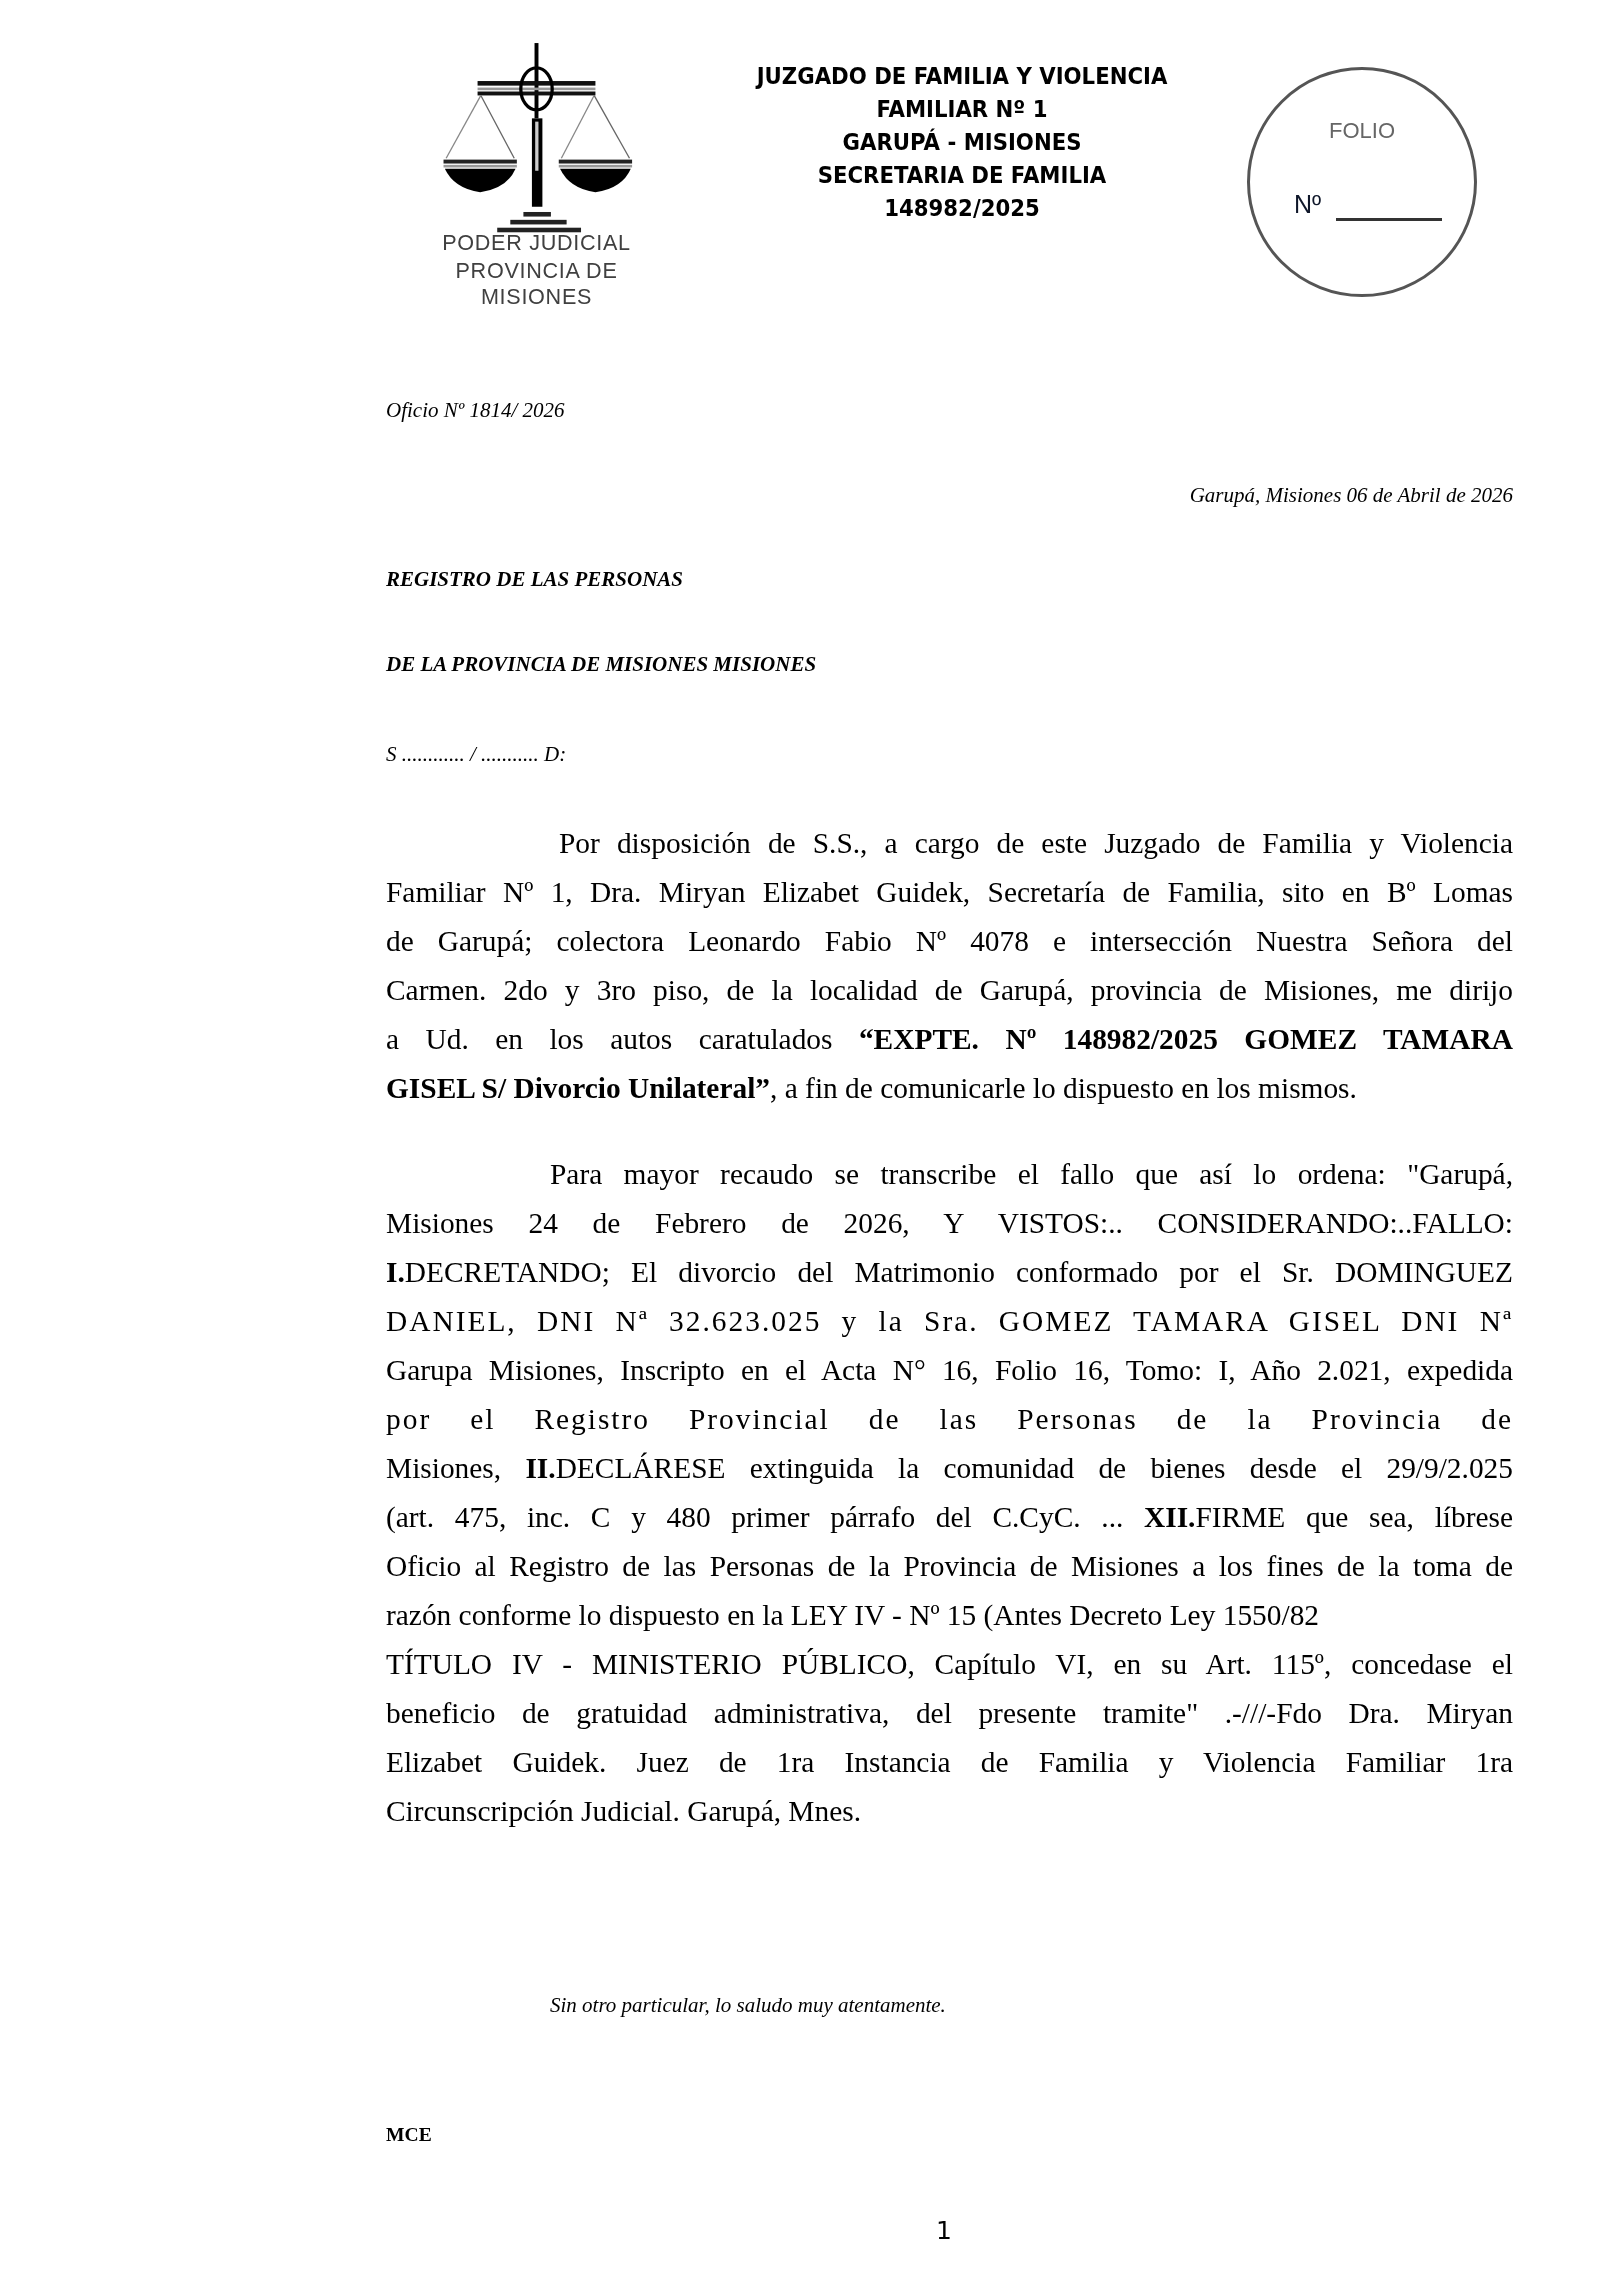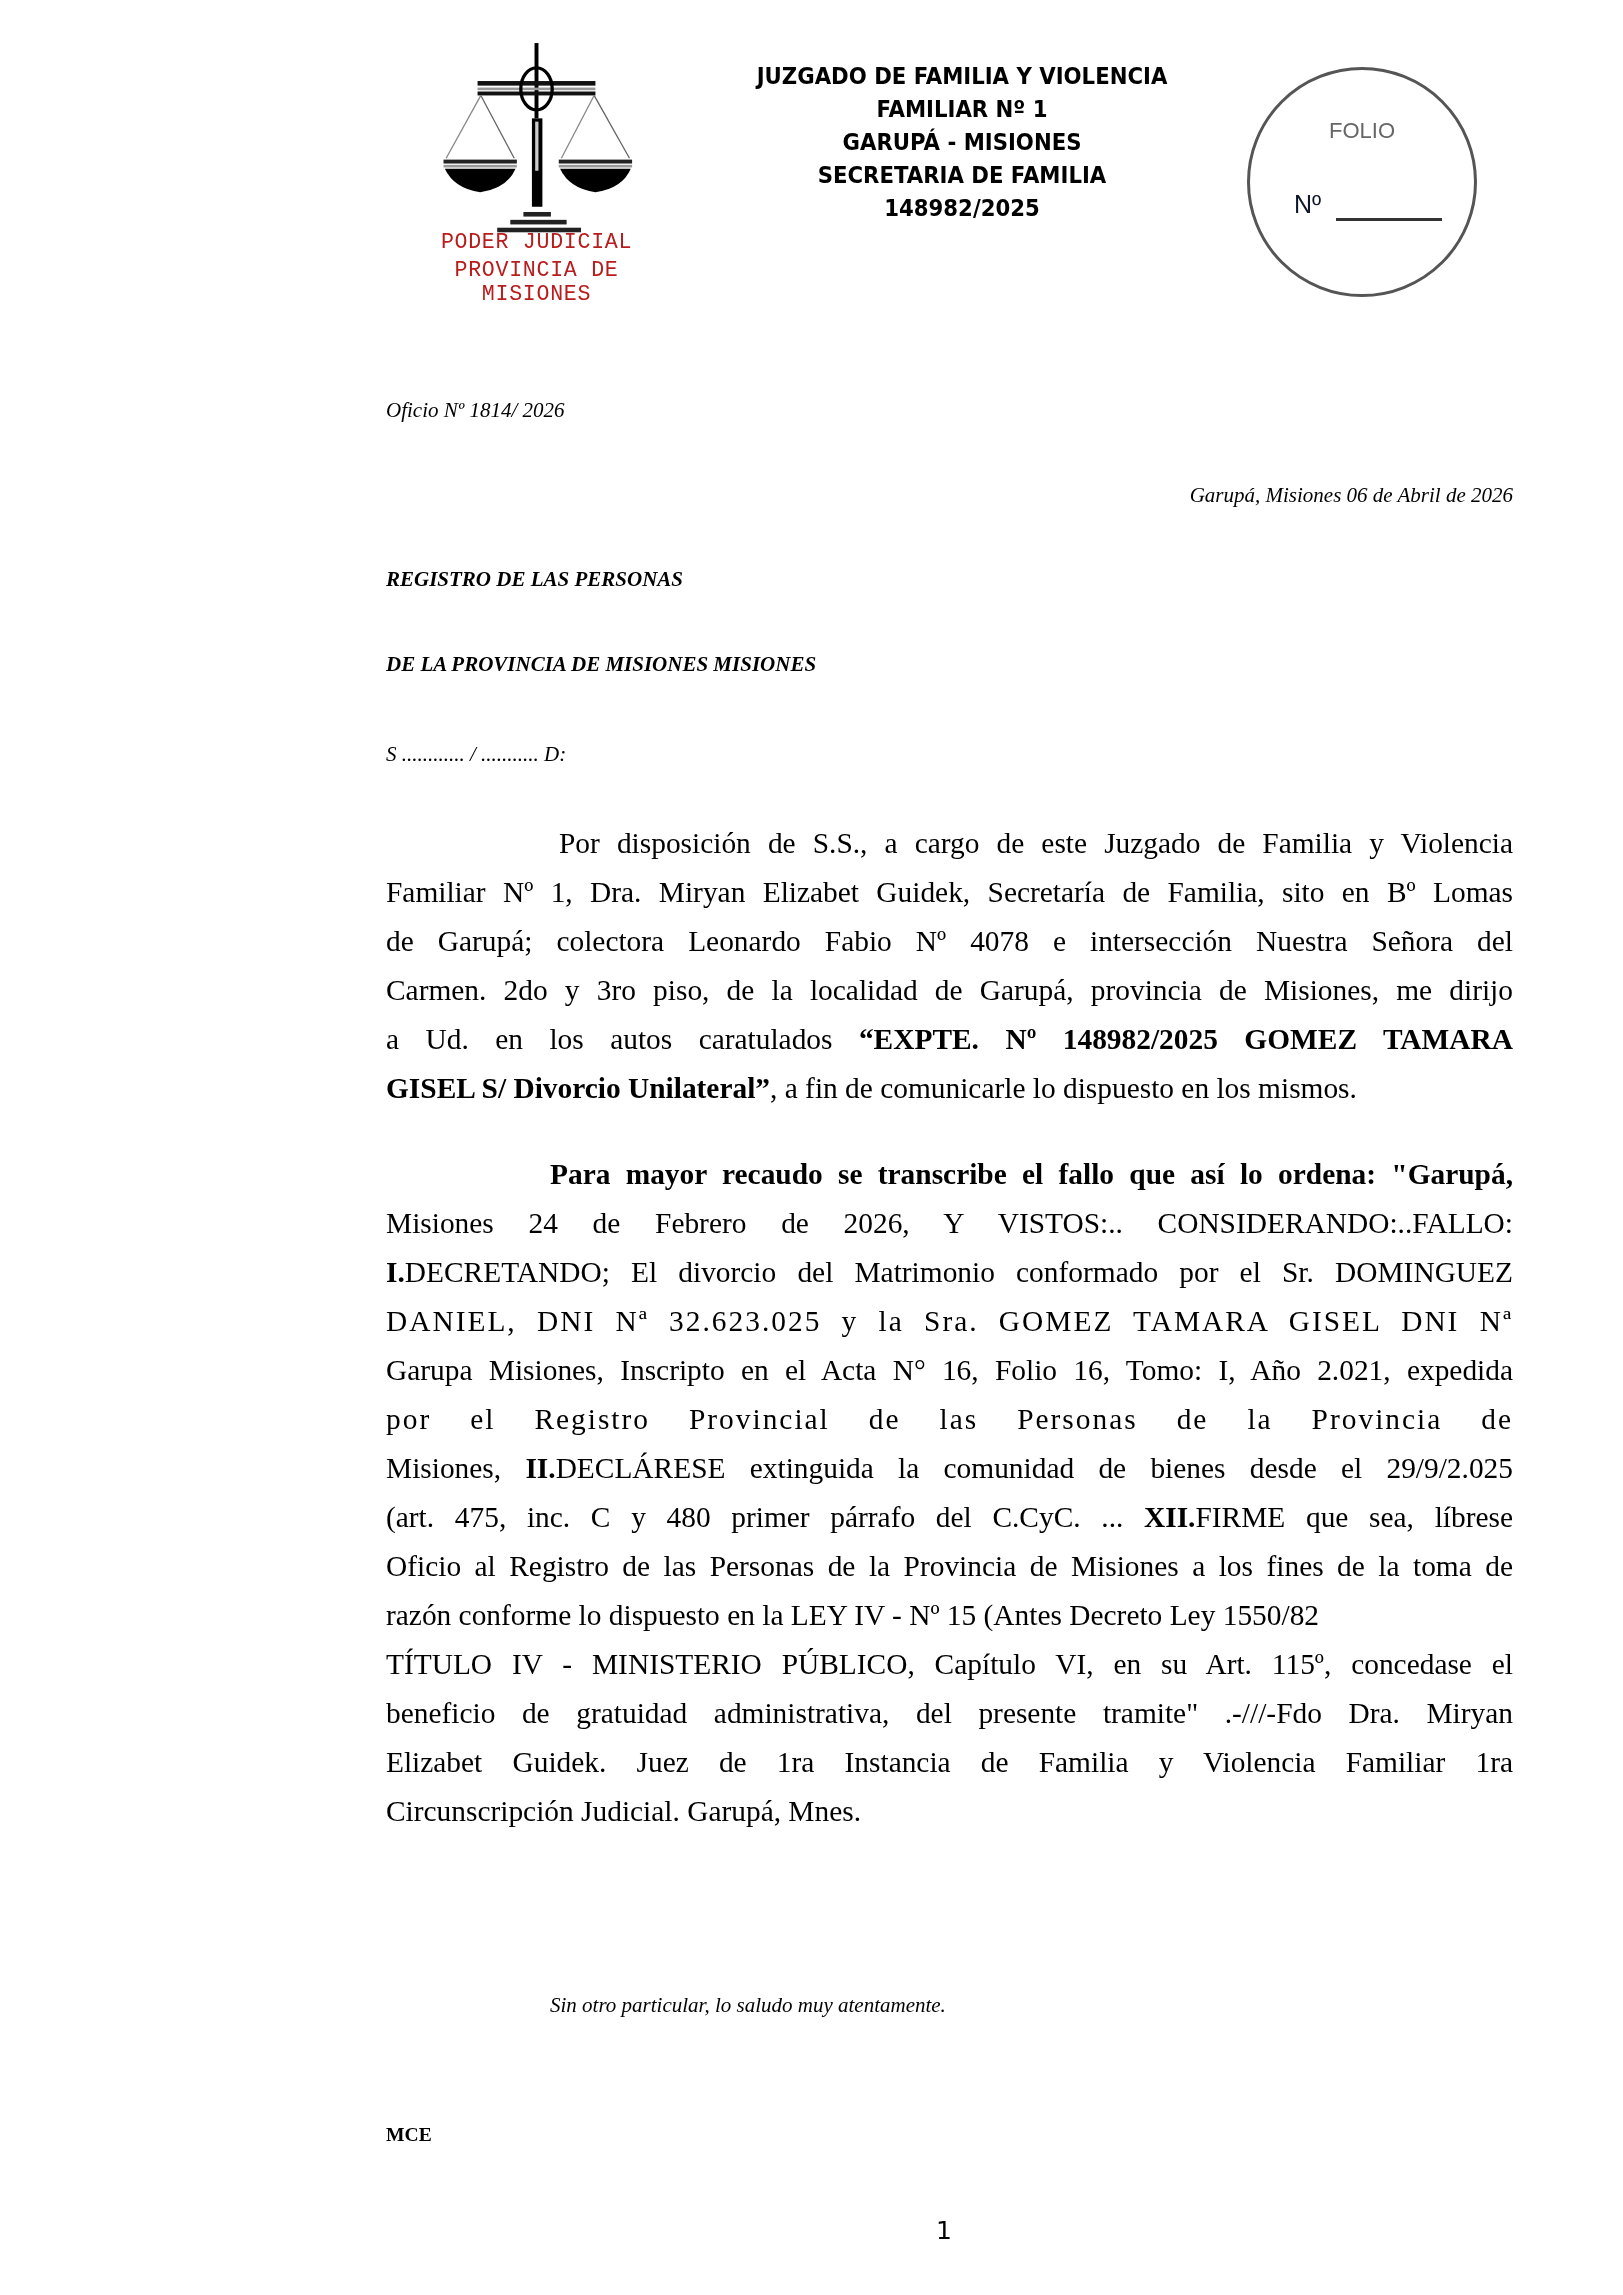--- a/index.html
+++ b/index.html
@@ -4,21 +4,21 @@
   <style>
     html, body { margin: 0; padding: 0; background: #ffffff; }
     body {
       width: 1623px; height: 2295px; position: relative; overflow: hidden;
       color: #000; font-family: "Liberation Serif", serif;
     }
     .abs { position: absolute; }
 
     
     .logo { left: 399px; top: 43px; width: 275px; height: 249px; }
-    .logo-text { font-family: Liberation Mono, monospace; color: #b91c1c; text-align: center; position: absolute; left: 0; width: 275px; letter-spacing: 0.7px; }
+    .logo-text { font-family: Liberation Sans, sans-serif; color: #404040; text-align: center; position: absolute; left: 0; width: 275px; letter-spacing: 0.7px; }
     .logo-text.l1 { top: 187px; font-size: 21.6px; }
     .logo-text.l2 { top: 215px; font-size: 21.6px; }
 
     .court-header {
       left: 687px; top: 60px; width: 550px; text-align: center;
       font-family: "DejaVu Sans", sans-serif; font-weight: bold;
       font-size: 23.6px; line-height: 33px; transform: scaleX(0.9); transform-origin: center top;
     }
     .court-header div { white-space: nowrap; }
 
@@ -41,21 +41,21 @@
 
     .para {
       left: 386px; width: 1127px; font-size: 29.4px; line-height: 49px;
       text-align: justify; text-align-last: left;
     }
     .para .line { display: block; text-align: justify; text-align-last: justify; white-space: nowrap; height: 49px; }
     .para .line.last { text-align-last: left; }
     .p1 { top: 819px; }
     .p2 { top: 1150px; }
     .indent { padding-left: 173px; }
-    .indent2 { padding-left: 164px; font-weight: bold; }
+    .indent2 { padding-left: 164px; }
     .b { font-weight: bold; }
     .spaced { letter-spacing: 2px; }
 
     .closing { left: 550px; top: 1981px; }
     .initials { left: 386px; top: 2107px; font-size: 19.6px; font-weight: bold; margin-top: 17px; }
     .pagenum { left: 936px; top: 2216px; font-family: "DejaVu Sans", sans-serif; font-size: 25px; }
   </style>
 </head>
 <body>
 

